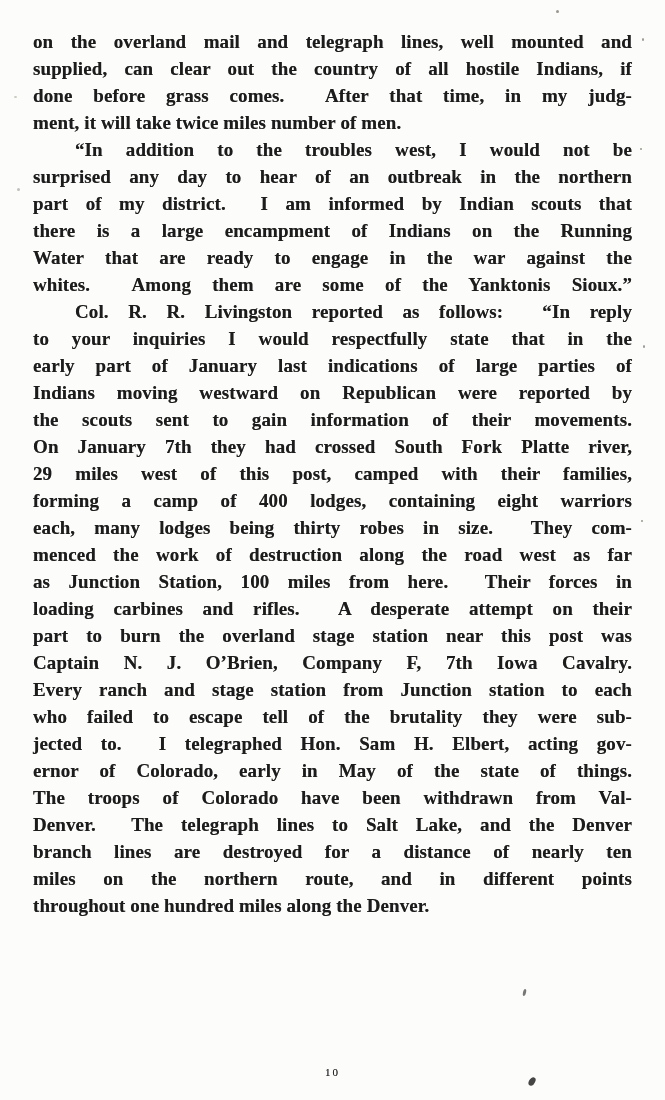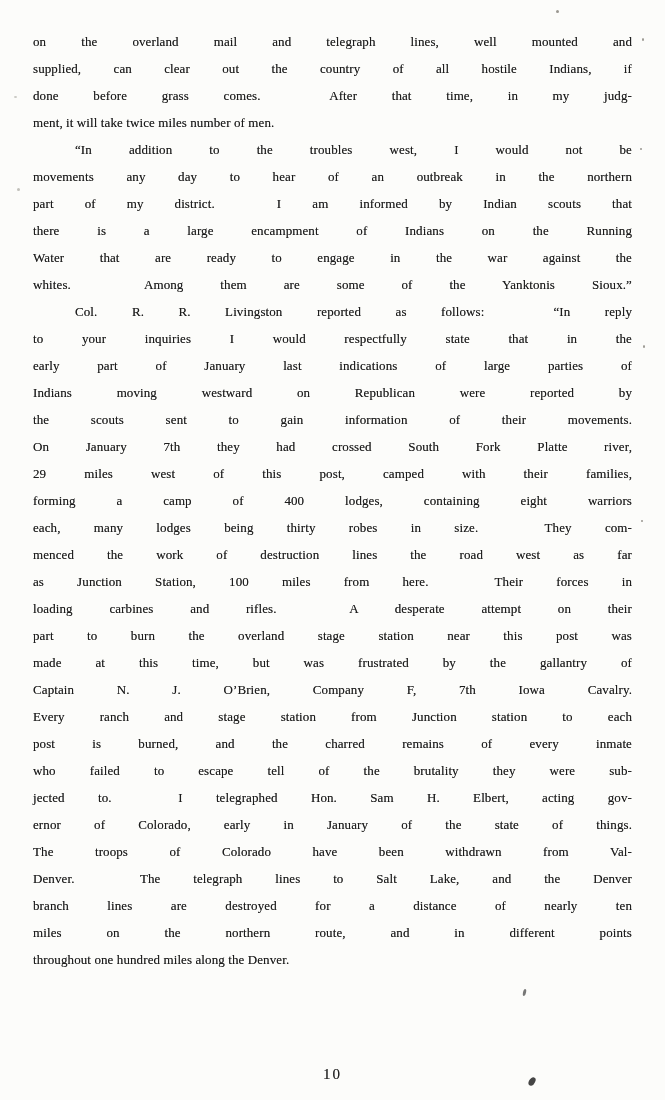--- a/index.html
+++ b/index.html
@@ -17,38 +17,39 @@
     color: #1c1c1c;
   }
   .text-block {
     position: absolute;
     left: 33px;
     top: 28px;
     width: 599px;
   }
   .line {
     display: block;
-    font-size: 13px;
+    font-size: 19px;
     line-height: 27px;
     height: 27px;
     white-space: normal;
     text-align: justify;
     text-align-last: justify;
     text-shadow: 0 0 0.5px rgba(20,20,20,0.55);
     letter-spacing: 0.1px;
+    font-weight: bold;
   }
   .line.indent { text-indent: 42px; }
   .line.natural { text-align-last: left; }
   .folio {
     position: absolute;
     top: 1066px;
     left: 0;
     width: 665px;
     text-align: center;
-    font-size: 15px;
+    font-size: 11px;
     letter-spacing: 2px;
     color: #242424;
     text-shadow: 0 0 0.5px rgba(20,20,20,0.5);
   }
   
   .speck {
     position: absolute;
     background: #3a3a3a;
     border-radius: 60% 40% 55% 45%;
   }
@@ -81,45 +82,43 @@
 </head>
 <body>
 
 <div class="page">
   <div class="text-block">
     <div class="line">on the overland mail and telegraph lines, well mounted and</div>
     <div class="line">supplied, can clear out the country of all hostile Indians, if</div>
     <div class="line">done before grass comes.&nbsp; After that time, in my judg-</div>
     <div class="line natural">ment, it will take twice miles number of men.</div>
     <div class="line indent">“In addition to the troubles west, I would not be</div>
-    <div class="line">movements any day to hear of an outbreak in the northern</div>
+    <div class="line">surprised any day to hear of an outbreak in the northern</div>
     <div class="line">part of my district.&nbsp; I am informed by Indian scouts that</div>
     <div class="line">there is a large encampment of Indians on the Running</div>
     <div class="line">Water that are ready to engage in the war against the</div>
     <div class="line">whites.&nbsp; Among them are some of the Yanktonis Sioux.”</div>
     <div class="line indent">Col. R. R. Livingston reported as follows:&nbsp; “In reply</div>
     <div class="line">to your inquiries I would respectfully state that in the</div>
     <div class="line">early part of January last indications of large parties of</div>
     <div class="line">Indians moving westward on Republican were reported by</div>
     <div class="line">the scouts sent to gain information of their movements.</div>
     <div class="line">On January 7th they had crossed South Fork Platte river,</div>
     <div class="line">29 miles west of this post, camped with their families,</div>
     <div class="line">forming a camp of 400 lodges, containing eight warriors</div>
     <div class="line">each, many lodges being thirty robes in size.&nbsp; They com-</div>
-    <div class="line">menced the work of destruction lines the road west as far</div>
+    <div class="line">menced the work of destruction along the road west as far</div>
     <div class="line">as Junction Station, 100 miles from here.&nbsp; Their forces in</div>
     <div class="line">loading carbines and rifles.&nbsp; A desperate attempt on their</div>
     <div class="line">part to burn the overland stage station near this post was</div>
-    <div class="line">made at this time, but was frustrated by the gallantry of</div>
     <div class="line">Captain N. J. O’Brien, Company F, 7th Iowa Cavalry.</div>
     <div class="line">Every ranch and stage station from Junction station to each</div>
-    <div class="line">post is burned, and the charred remains of every inmate</div>
     <div class="line">who failed to escape tell of the brutality they were sub-</div>
     <div class="line">jected to.&nbsp; I telegraphed Hon. Sam H. Elbert, acting gov-</div>
-    <div class="line">ernor of Colorado, early in January of the state of things.</div>
+    <div class="line">ernor of Colorado, early in May of the state of things.</div>
     <div class="line">The troops of Colorado have been withdrawn from Val-</div>
     <div class="line">Denver.&nbsp; The telegraph lines to Salt Lake, and the Denver</div>
     <div class="line">branch lines are destroyed for a distance of nearly ten</div>
     <div class="line">miles on the northern route, and in different points</div>
     <div class="line natural">throughout one hundred miles along the Denver.</div>
   </div>
 
   <div class="folio">10</div>
 
   <span class="speck speck-bottom-right"></span>

